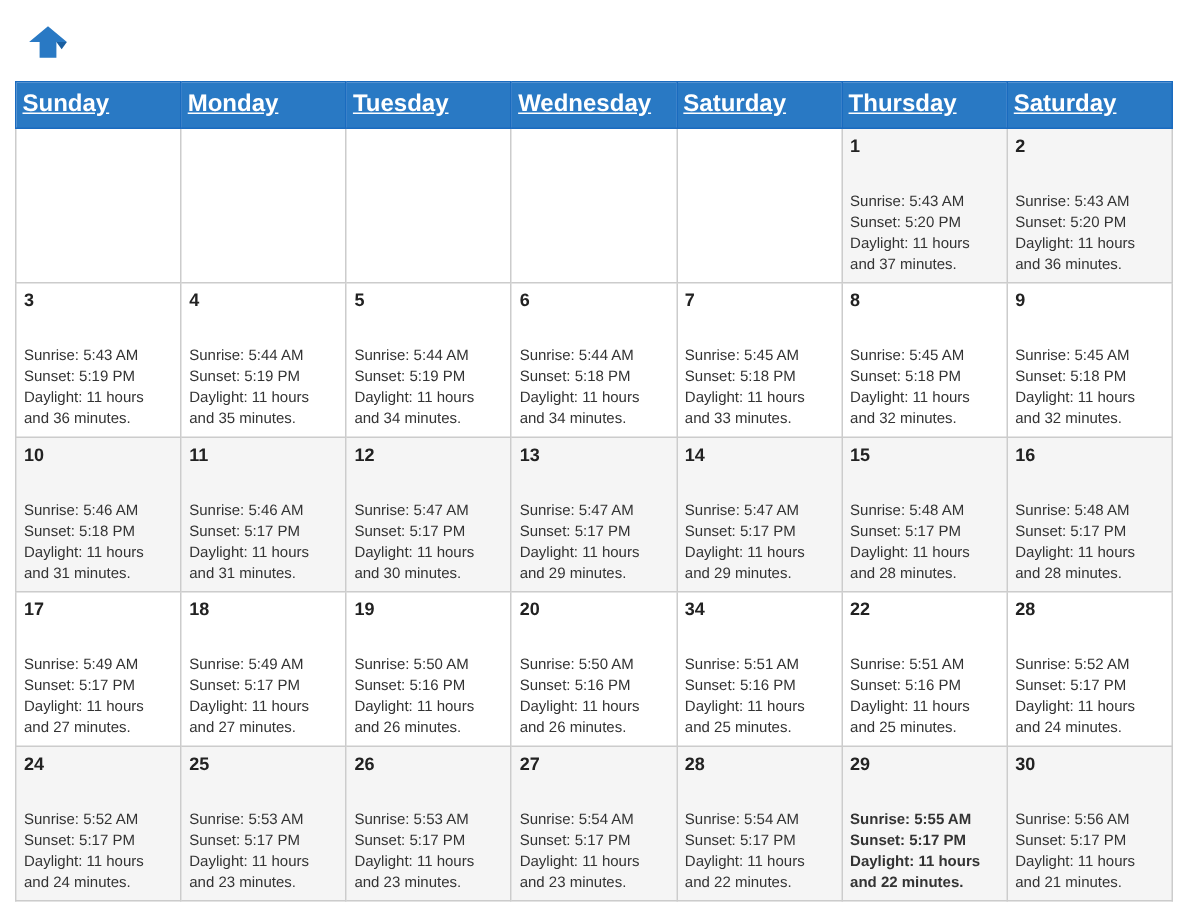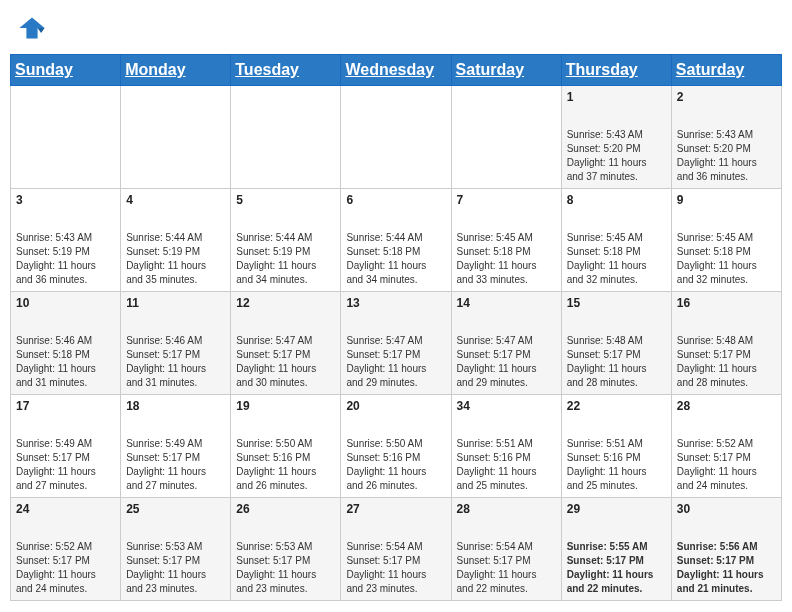--- a/index.html
+++ b/index.html
@@ -340,20 +340,20 @@
         </td>
         <td>
           <div class="day-num">29</div>
           <div class="day-info" style="white-space: pre-line; font-weight: bold;">Sunrise: 5:55 AM
 Sunset: 5:17 PM
 Daylight: 11 hours
 and 22 minutes.</div>
         </td>
         <td>
           <div class="day-num">30</div>
-          <div class="day-info" style="white-space: pre-line; font-weight: bold;">Sunrise: 5:56 AM
+          <div class="day-info" style="white-space: pre-line;">Sunrise: 5:56 AM
 Sunset: 5:17 PM
 Daylight: 11 hours
 and 21 minutes.</div>
         </td>
       </tr>
     </tbody>
 </table>
 
 </body></html>

